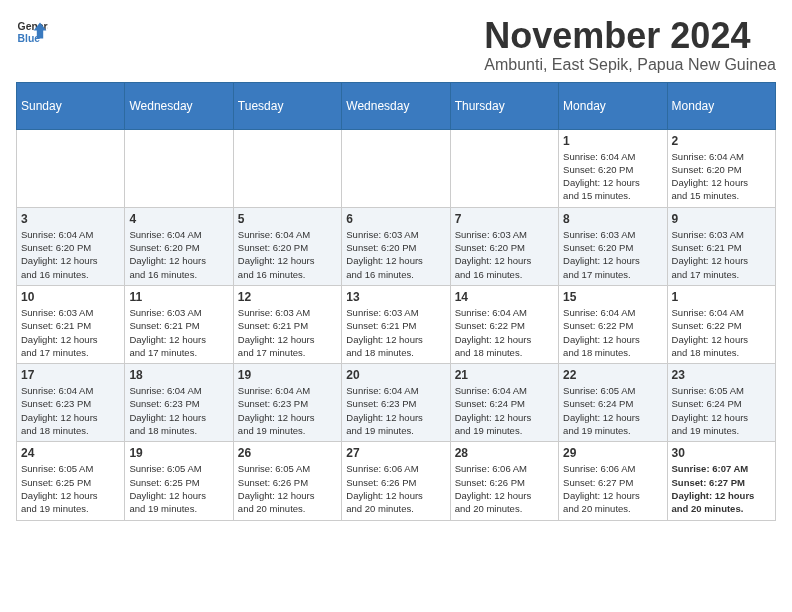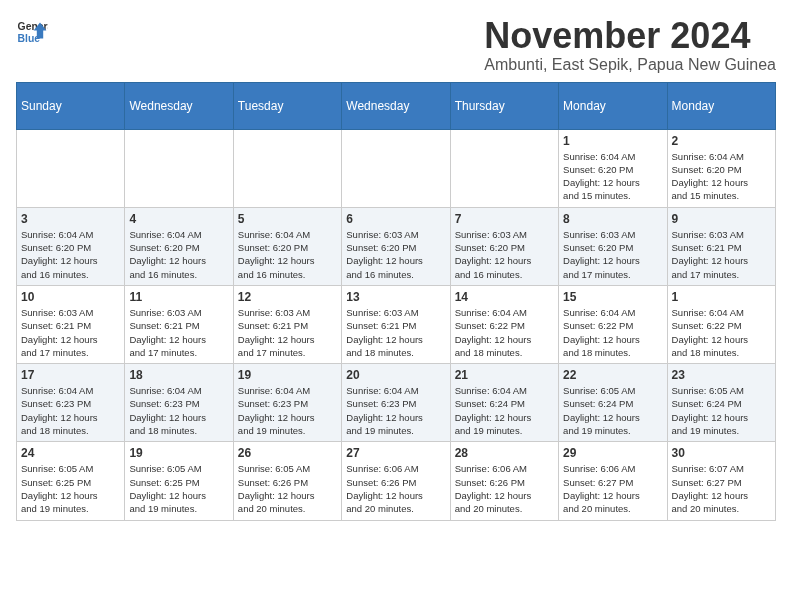--- a/index.html
+++ b/index.html
@@ -321,20 +321,20 @@
         </td>
         <td>
           <span class="day-number">29</span>
           <div class="day-info" style="white-space: pre-line;">Sunrise: 6:06 AM
 Sunset: 6:27 PM
 Daylight: 12 hours
 and 20 minutes.</div>
         </td>
         <td>
           <span class="day-number">30</span>
-          <div class="day-info" style="white-space: pre-line;">Sunrise: 6:07 AM
+          <div class="day-info" style="white-space: pre-line; font-weight: bold;">Sunrise: 6:07 AM
 Sunset: 6:27 PM
 Daylight: 12 hours
 and 20 minutes.</div>
         </td>
       </tr>
     </tbody>
 </table>
 
 </body></html>

